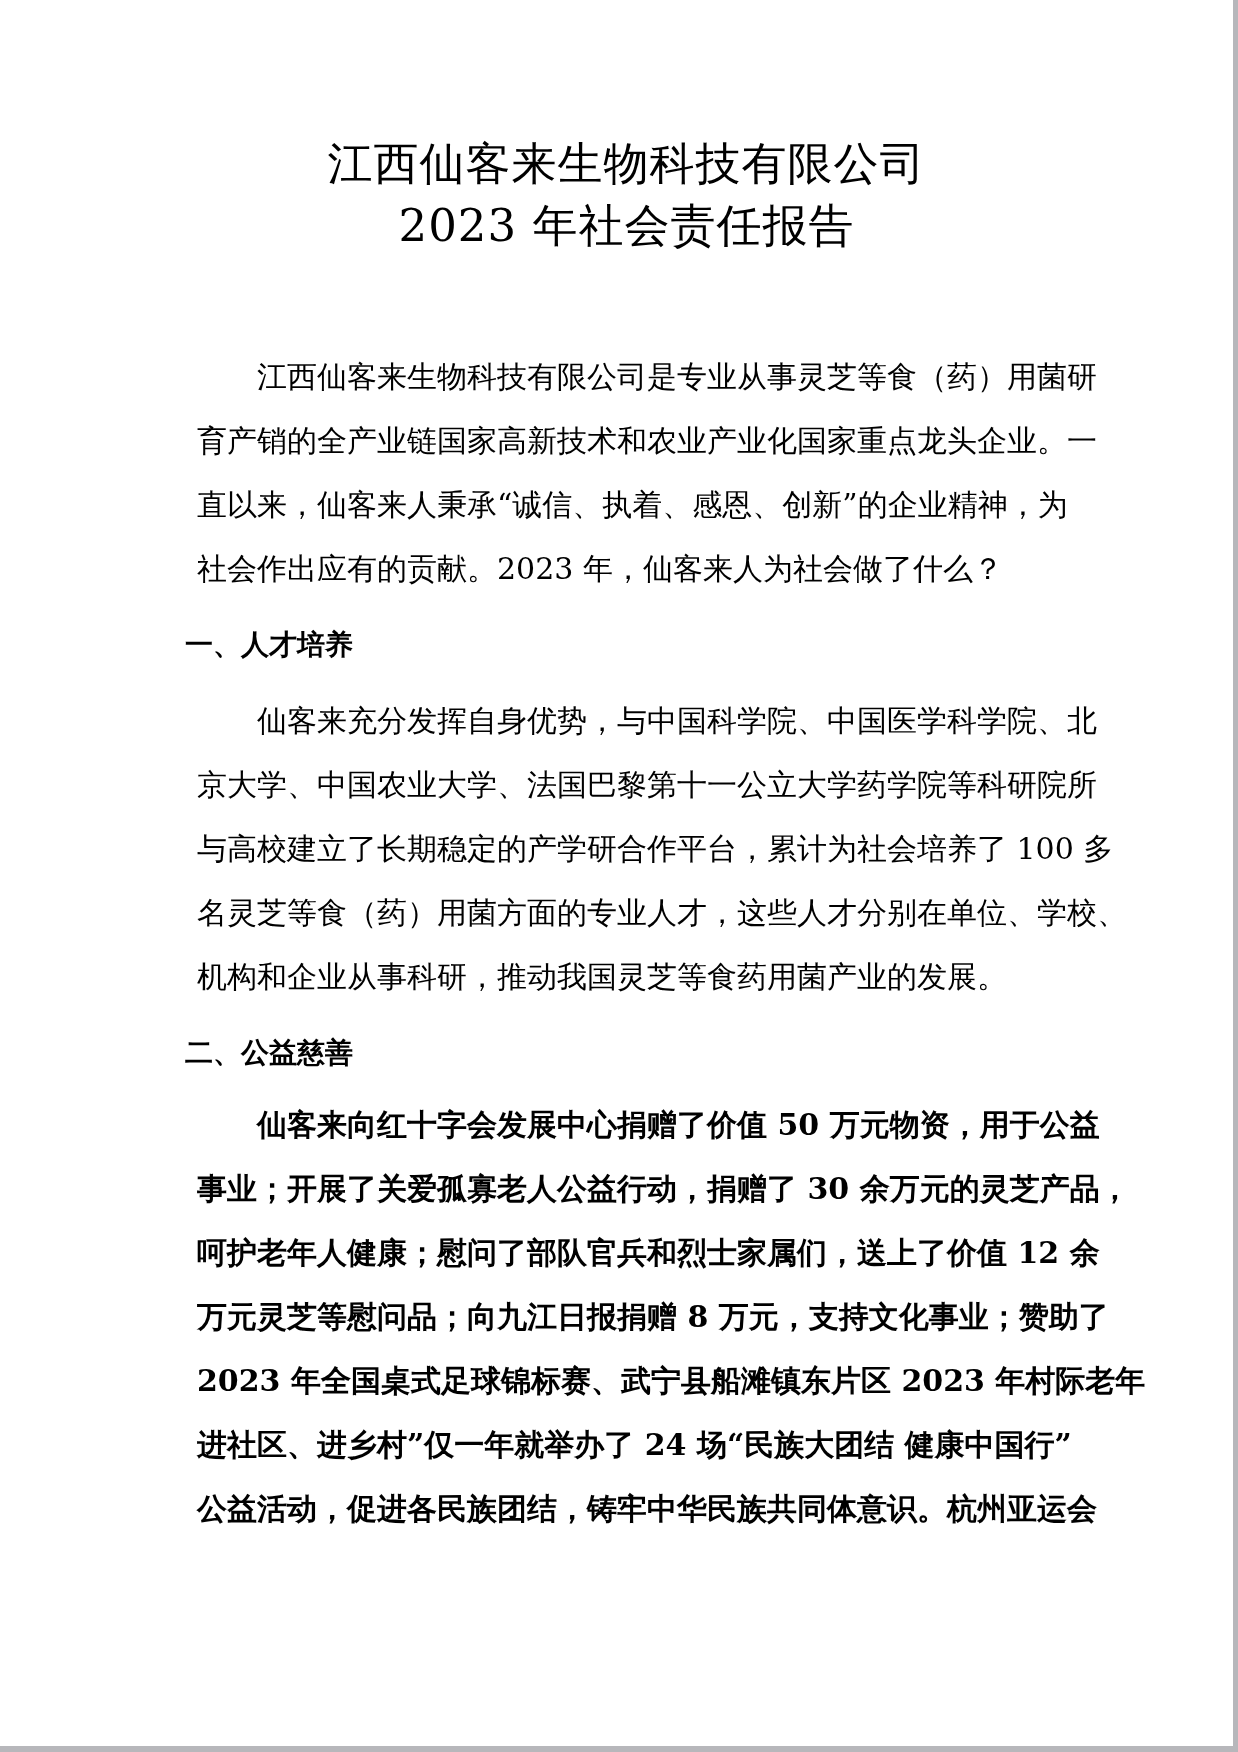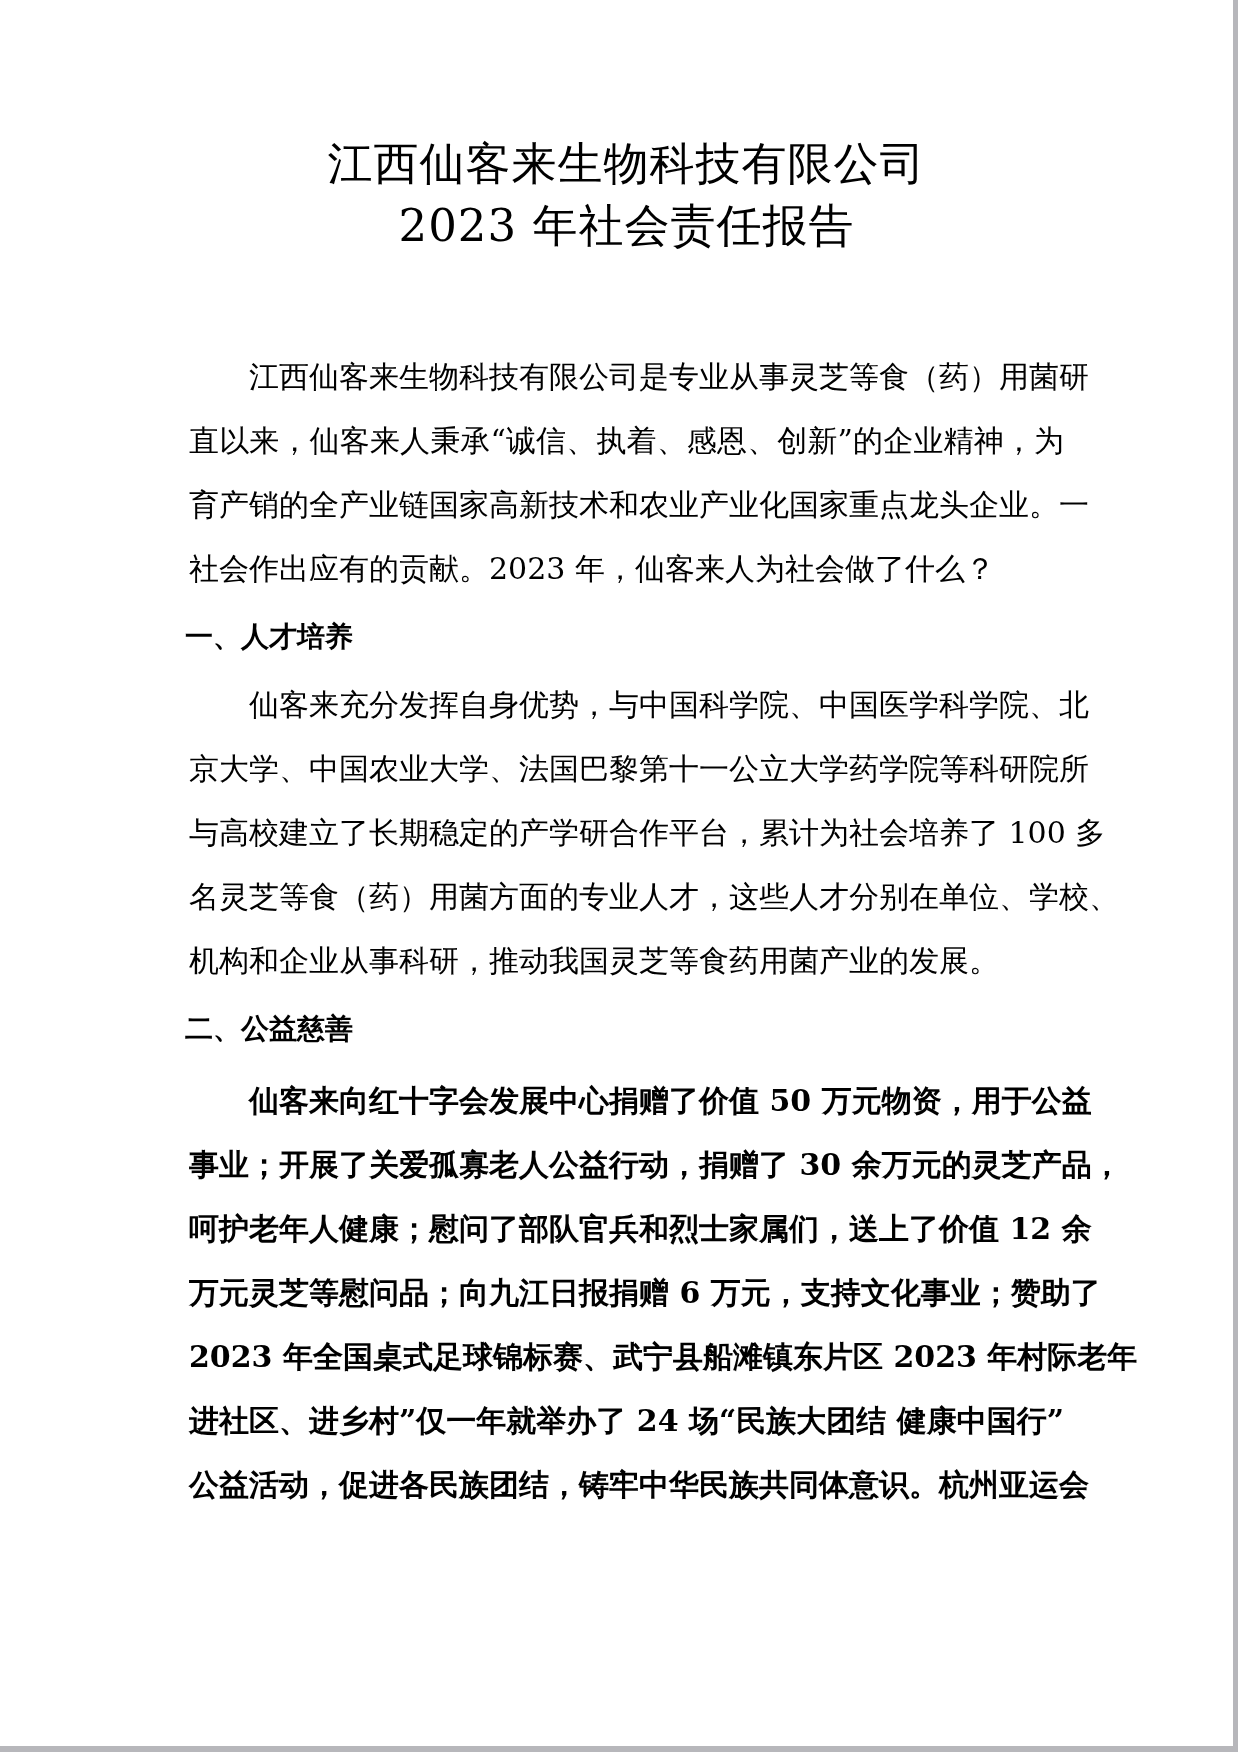--- a/index.html
+++ b/index.html
@@ -43,21 +43,21 @@
     margin-bottom: 88px;
   }
   .title-line {
     font-size: 45px;
     line-height: 62px;
     font-weight: normal;
     white-space: nowrap;
     letter-spacing: 1px;
   }
   .para {
-    margin: 4px;
+    margin: 12px;
   }
   .line {
     font-size: 30px;
     line-height: 64px;
     height: 64px;
     text-align: justify;
     text-align-last: justify;
     text-justify: inter-character;
     white-space: nowrap;
   }
@@ -90,42 +90,42 @@
 
   <div class="doc">
 
     <div class="title-block">
       <div class="title-line">江西仙客来生物科技有限公司</div>
       <div class="title-line">2023 年社会责任报告</div>
     </div>
 
     <div class="para">
       <div class="line indent">江西仙客来生物科技有限公司是专业从事灵芝等食（药）用菌研</div>
+      <div class="line">育产销的全产业链国家高新技术和农业产业化国家重点龙头企业。一</div>
       <div class="line">直以来，仙客来人秉承“诚信、执着、感恩、创新”的企业精神，为</div>
-      <div class="line">育产销的全产业链国家高新技术和农业产业化国家重点龙头企业。一</div>
       <div class="line last">社会作出应有的贡献。2023 年，仙客来人为社会做了什么？</div>
     </div>
 
     <div class="section-heading">一、人才培养</div>
 
     <div class="para">
       <div class="line indent">仙客来充分发挥自身优势，与中国科学院、中国医学科学院、北</div>
       <div class="line">京大学、中国农业大学、法国巴黎第十一公立大学药学院等科研院所</div>
       <div class="line">与高校建立了长期稳定的产学研合作平台，累计为社会培养了 100 多</div>
       <div class="line">名灵芝等食（药）用菌方面的专业人才，这些人才分别在单位、学校、</div>
       <div class="line last">机构和企业从事科研，推动我国灵芝等食药用菌产业的发展。</div>
     </div>
 
     <div class="section-heading">二、公益慈善</div>
 
     <div class="para gap-top">
       <div class="line indent">仙客来向红十字会发展中心捐赠了价值 50 万元物资，用于公益</div>
       <div class="line">事业；开展了关爱孤寡老人公益行动，捐赠了 30 余万元的灵芝产品，</div>
       <div class="line">呵护老年人健康；慰问了部队官兵和烈士家属们，送上了价值 12 余</div>
-      <div class="line">万元灵芝等慰问品；向九江日报捐赠 6 万元，支持文化事业；赞助了</div>
+      <div class="line">万元灵芝等慰问品；向九江日报捐赠 8 万元，支持文化事业；赞助了</div>
       <div class="line">2023 年全国桌式足球锦标赛、武宁县船滩镇东片区 2023 年村际老年</div>
       <div class="line">进社区、进乡村”仅一年就举办了 24 场“民族大团结 健康中国行”</div>
       <div class="line">公益活动，促进各民族团结，铸牢中华民族共同体意识。杭州亚运会</div>
     </div>
 
   </div>
 
   <div class="page-edge-right" style="background: rgb(183, 183, 187);"></div>
   <div class="page-edge-bottom" style="background: rgb(183, 183, 187);"></div>
 

